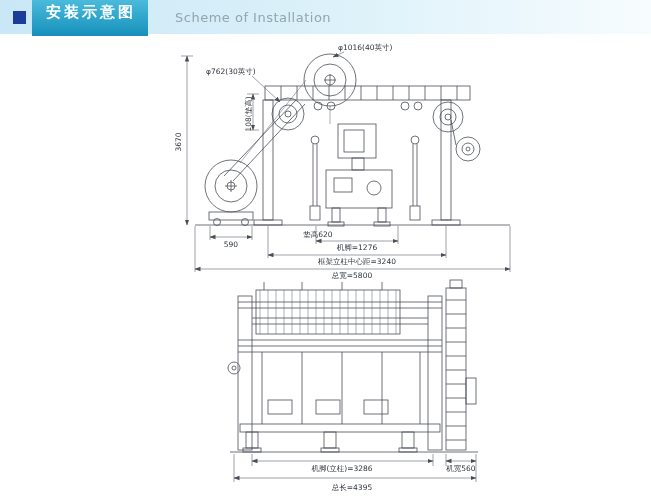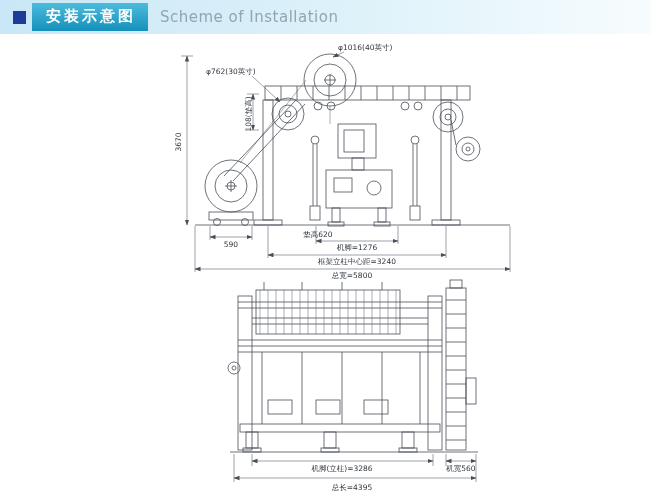--- a/index.html
+++ b/index.html
@@ -10,23 +10,23 @@
   .banner {
     position:absolute; top:0; left:0; width:100%; height:34px;
     background:linear-gradient(90deg,#c9e7f6 0%, #def2fa 55%, #f7fcfe 100%);
     display:flex; align-items:center; padding-left:13px;
   }
   .bullet { width:13px; height:13px; background:#1b3d99; display:inline-block; margin-right:6px; flex:0 0 auto; }
   .title-box {
     display:inline-block;
     background:linear-gradient(180deg,#4cbcdc 0%, #1590bb 100%);
     color:#ffffff; font-size:15px; font-weight:bold; letter-spacing:3px;
-    padding:4px 12px 5px 14px;
+    padding:4px 12px 14px 14px;
   }
-  .subtitle { color:#93a5ad; font-size:15px; margin-left:12px; letter-spacing:0.5px; }
+  .subtitle { color:#93a5ad; font-size:13px; margin-left:27px; letter-spacing:0.5px; }
 
   svg.drawing { position:absolute; top:0; left:0; }
   .ln   { stroke:#4a4f57; stroke-width:0.8; fill:none; }
   .thin { stroke:#4a4f57; stroke-width:0.45; fill:none; }
   .dim line { stroke:#5a6370; stroke-width:0.6; }
   .txt text { font-family:"DejaVu Sans",sans-serif; font-size:7.5px; fill:#2f353c; stroke:none; }
 </style>
 </head>
 <body>
 

